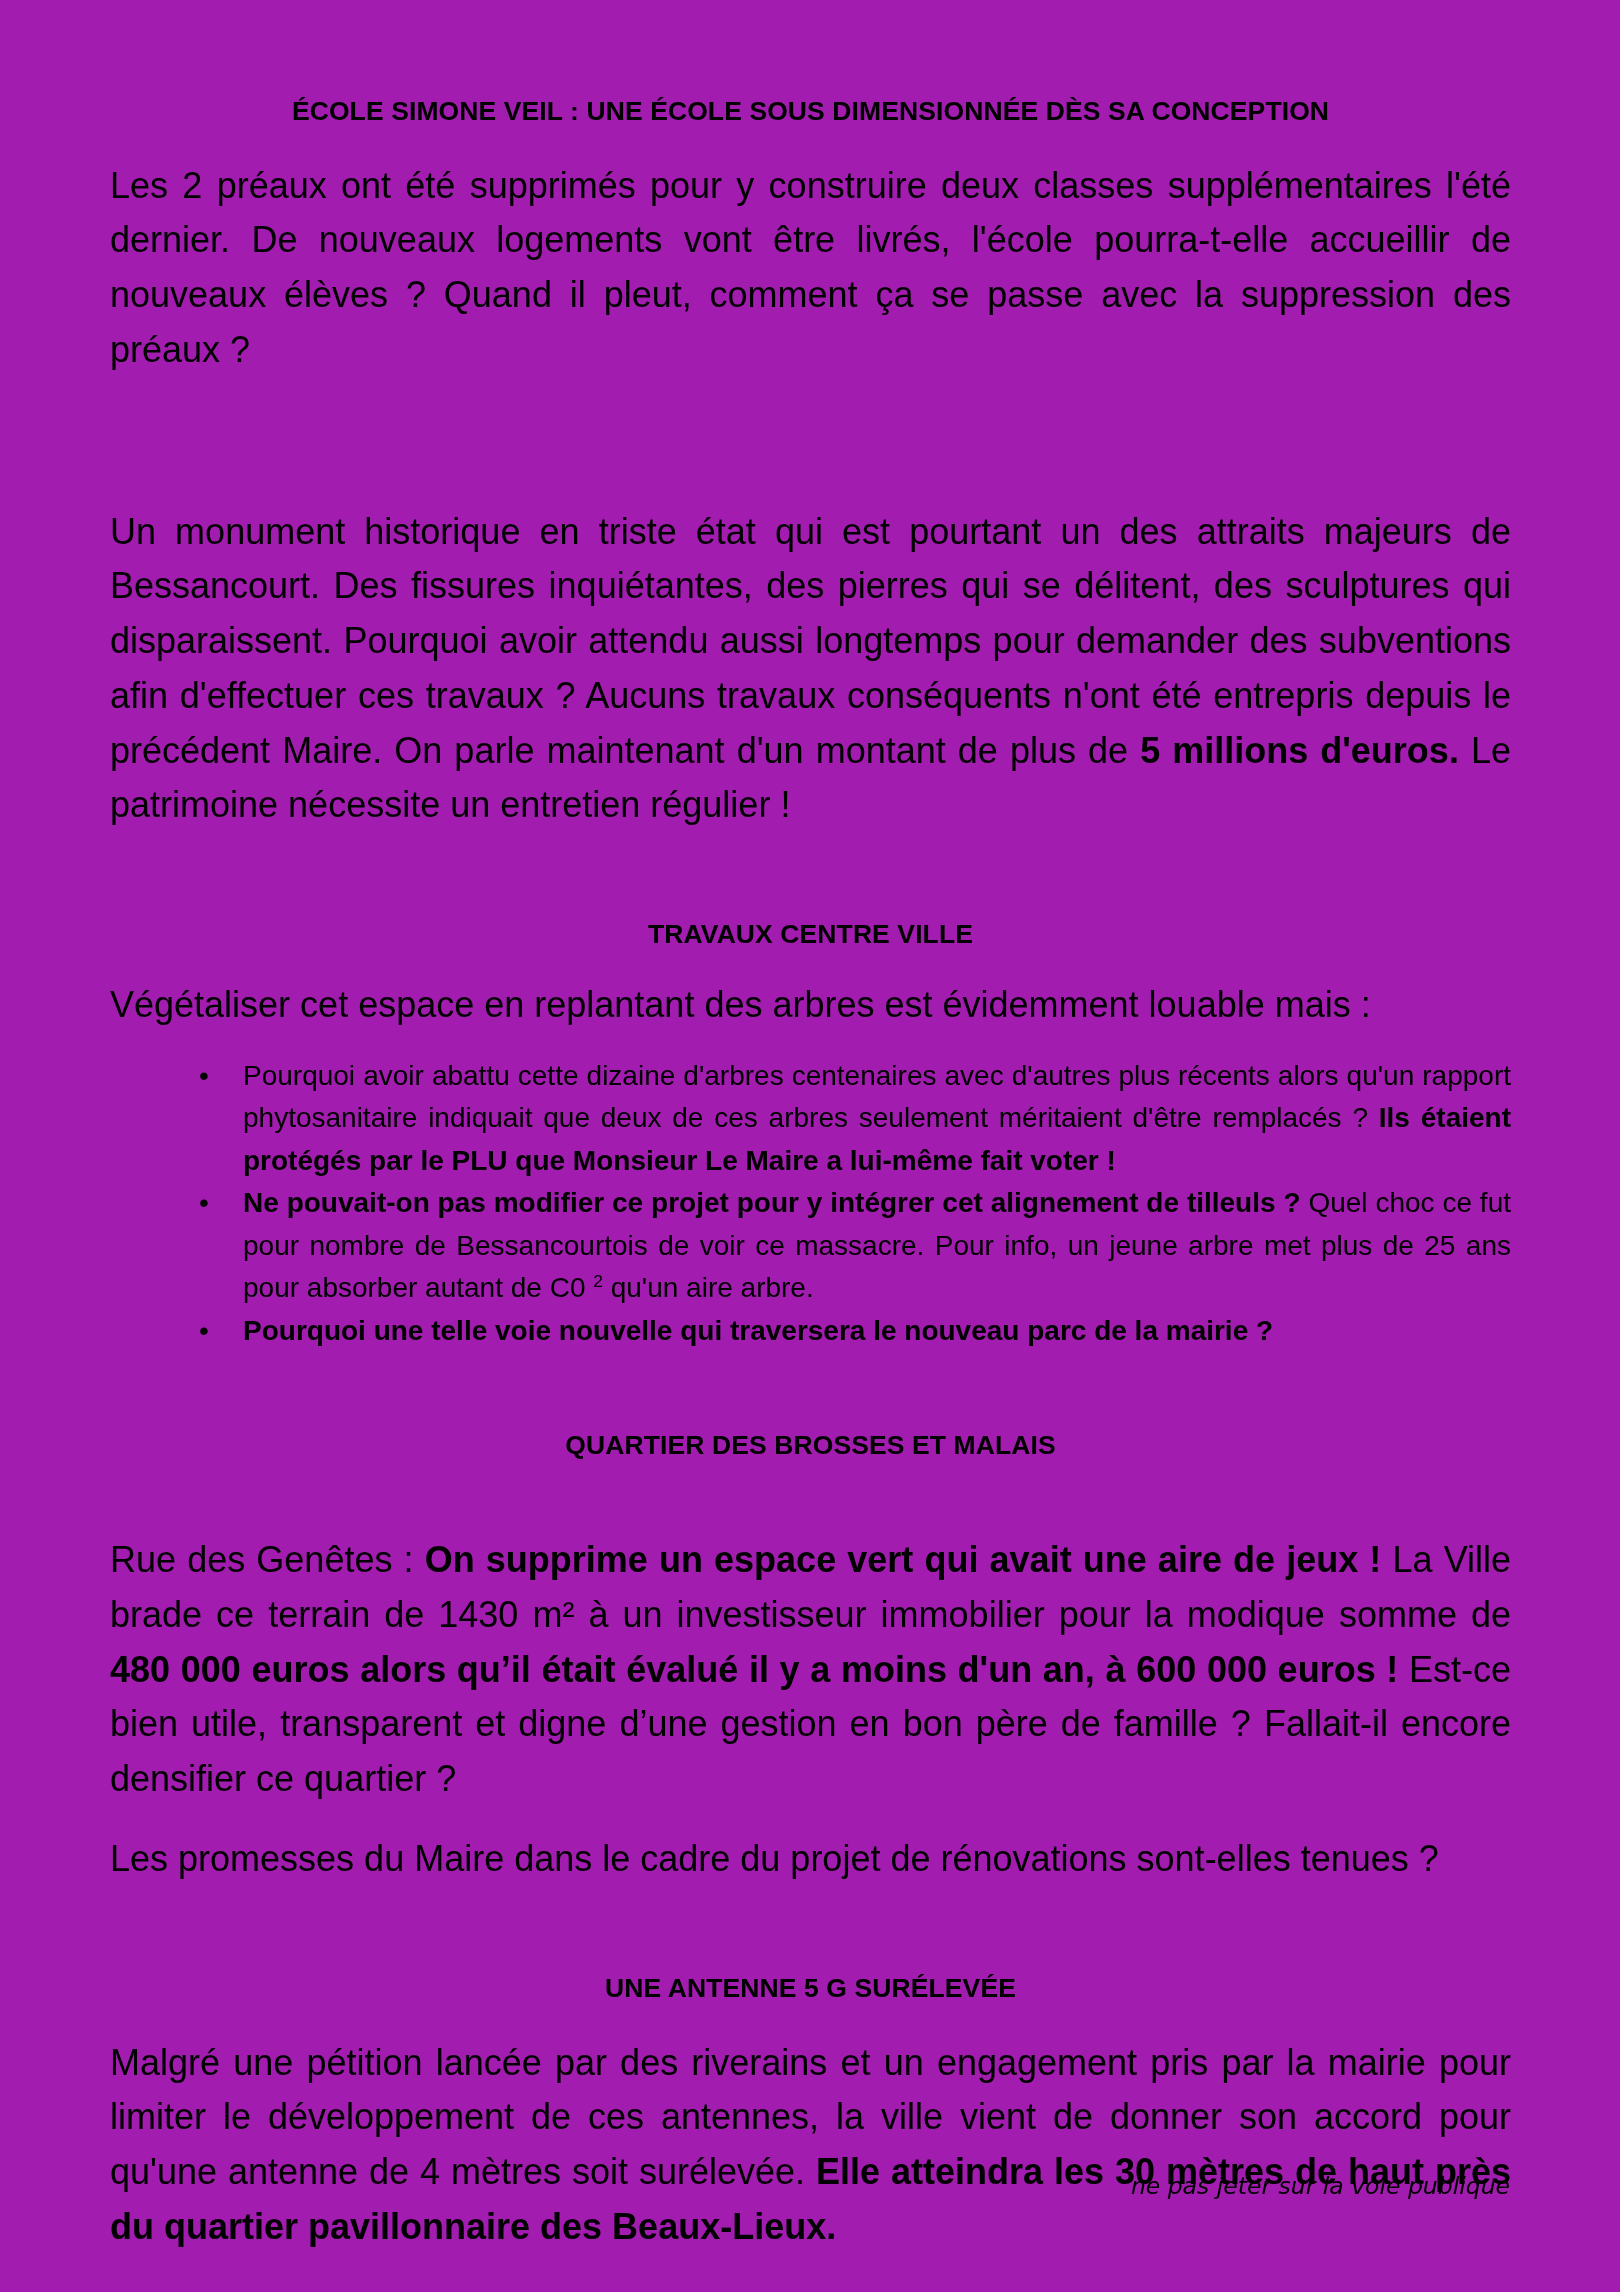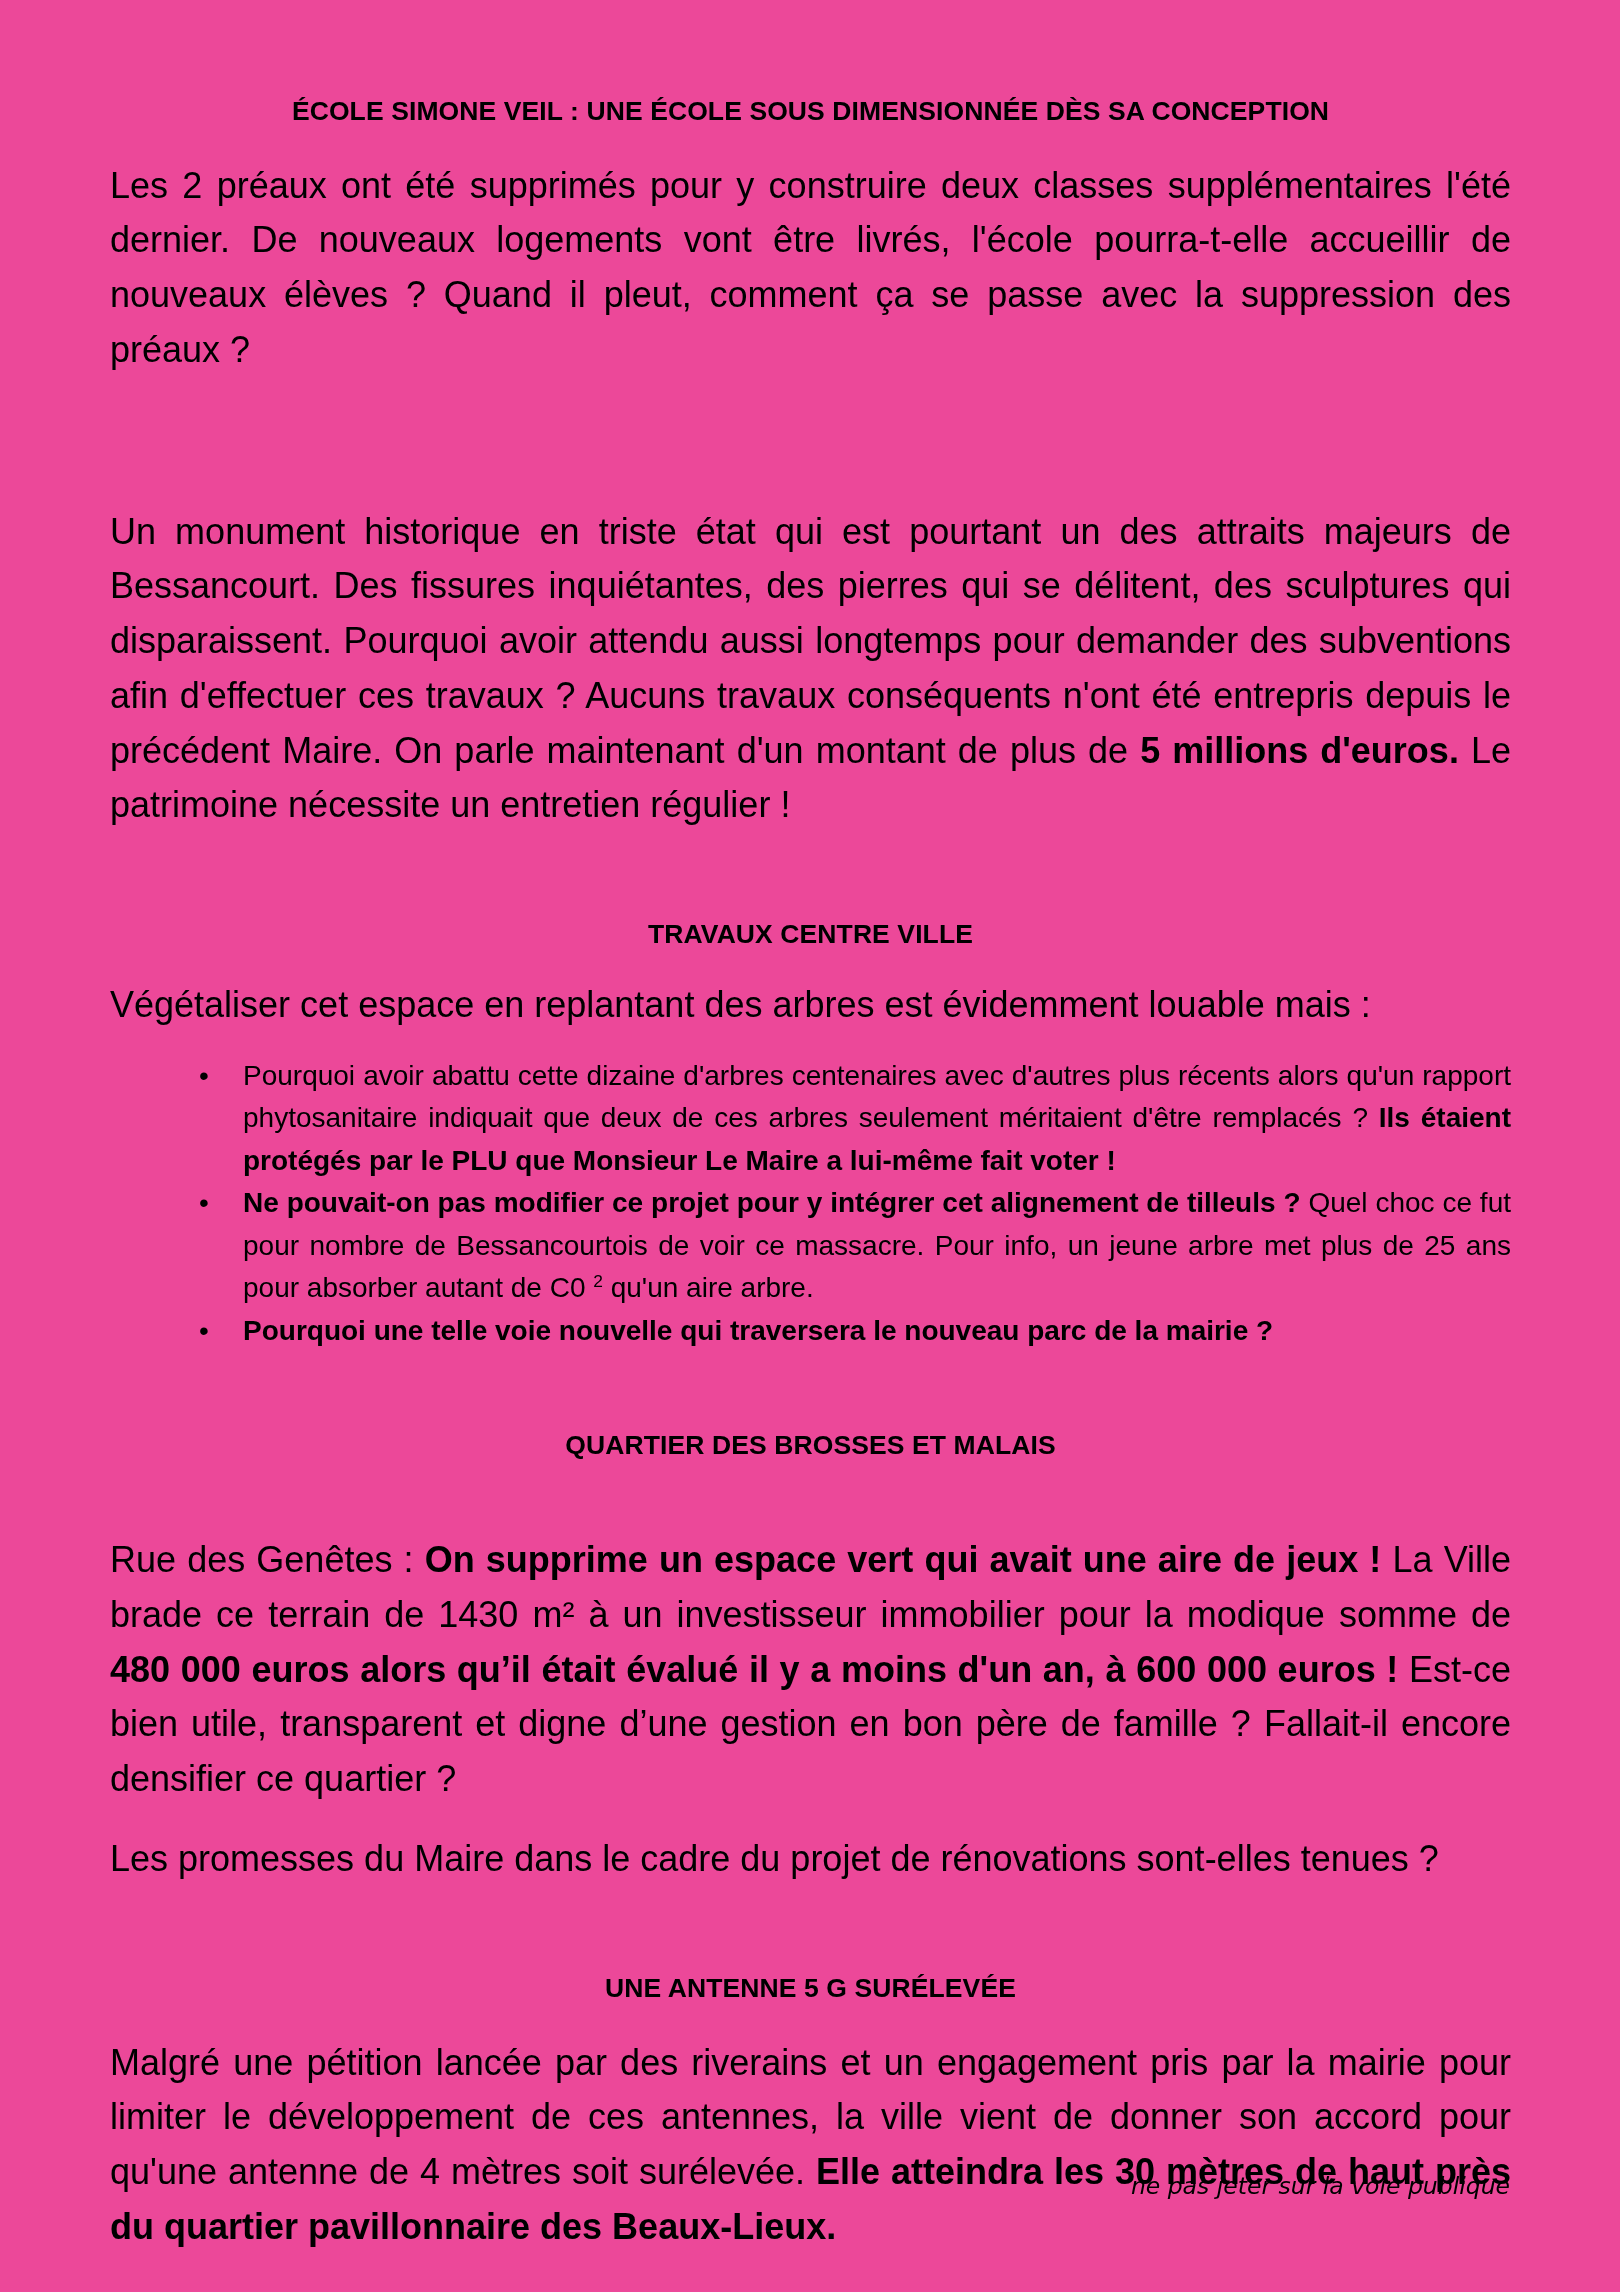--- a/index.html
+++ b/index.html
@@ -9,21 +9,21 @@
     background: #ffffff;
   }
   body {
     font-family: "Liberation Sans", sans-serif;
     color: #000000;
   }
   .page {
     position: relative;
     width: 1620px;
     height: 2293px;
-    background: #ec4899;
+    background: #a21caf;
     box-sizing: border-box;
     padding: 94px 110px 0 110px;
     overflow: hidden;
   }
   .content {
     width: 1401px;
   }
 
   h2.section-title {
     font-size: 26.5px;

